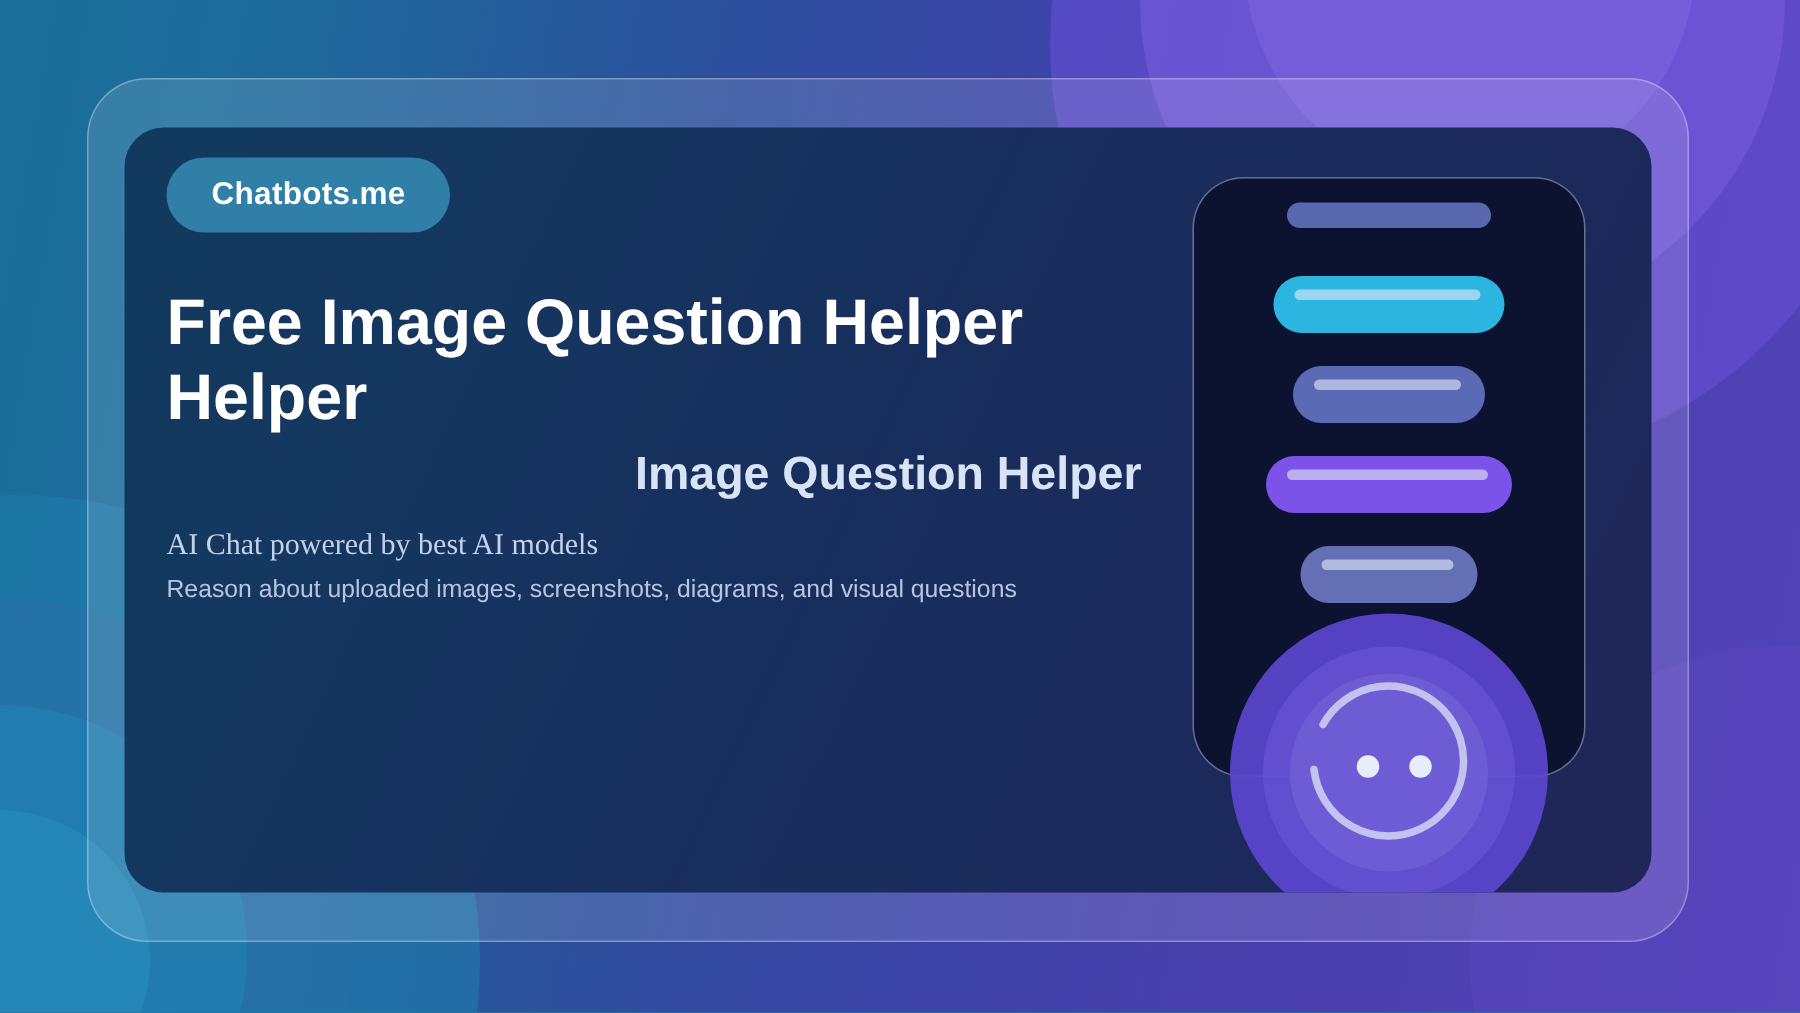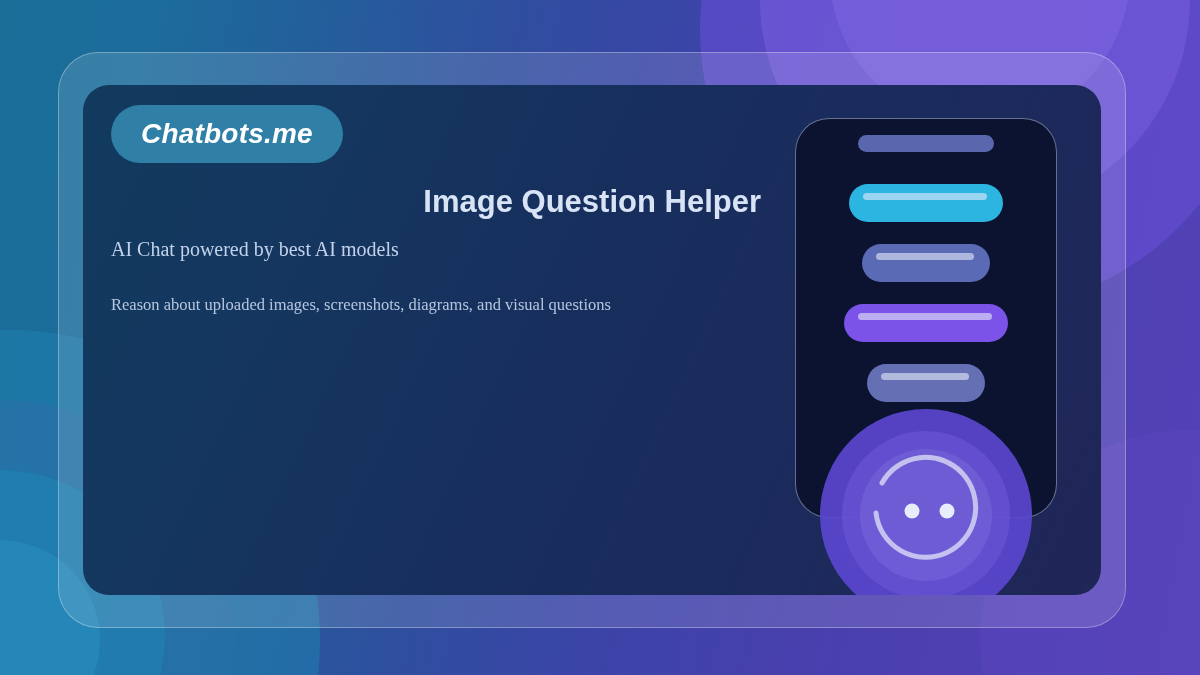--- a/index.html
+++ b/index.html
@@ -69,24 +69,23 @@
   .badge {
     display:inline-block;
     border-radius:999px;
     color:#ffffff;
     font-weight:bold;
     letter-spacing:.2px;
     white-space:nowrap;
   }
   .badge-brand {
     background:#2f7fa6;
-    font-size:28px;
+    font-size:21px;
     padding:13px 30px;
     margin-bottom:13px;
-    font-style:italic;
   }
   .badge-cat {
     background:#3f59c0;
     font-size:19px;
     padding:11px 28px;
   }
 
   .title {
     margin-top:22px;
     font-size:43px;
@@ -104,26 +103,25 @@
     text-align:right;
   }
   .tagline {
     margin-top:14px;
     font-size:20px;
     color:#c3d2ea;
     line-height:26px;
     font-family:Liberation Serif, serif;
   }
   .description {
-    margin-top:28px;
+    margin-top:2px;
     font-size:16.5px;
     color:#b6c6e0;
     line-height:30px;
     max-width:615px;
-    font-family:Liberation Serif, serif;
   }
   .cta {
     display:inline-block;
     margin-top:25px;
     background:#f4f6fa;
     color:#13203f;
     font-size:20px;
     font-weight:bold;
     padding:15px 31px;
     border-radius:999px;
@@ -191,20 +189,21 @@
 
 <div class="card">
 
   <div class="content">
 
     <div>
       <span class="badge badge-brand">Chatbots.me</span>
     </div>
 
 
+    <h1 class="title">Free Image Question Helper Helper</h1>
 
     <h2 class="subtitle">Image Question Helper</h2>
 
     <p class="tagline">AI Chat powered by best AI models</p>
 
     <p class="description">Reason about uploaded images, screenshots, diagrams, and visual questions</p>
 
   </div>
 
   <div class="phone">

